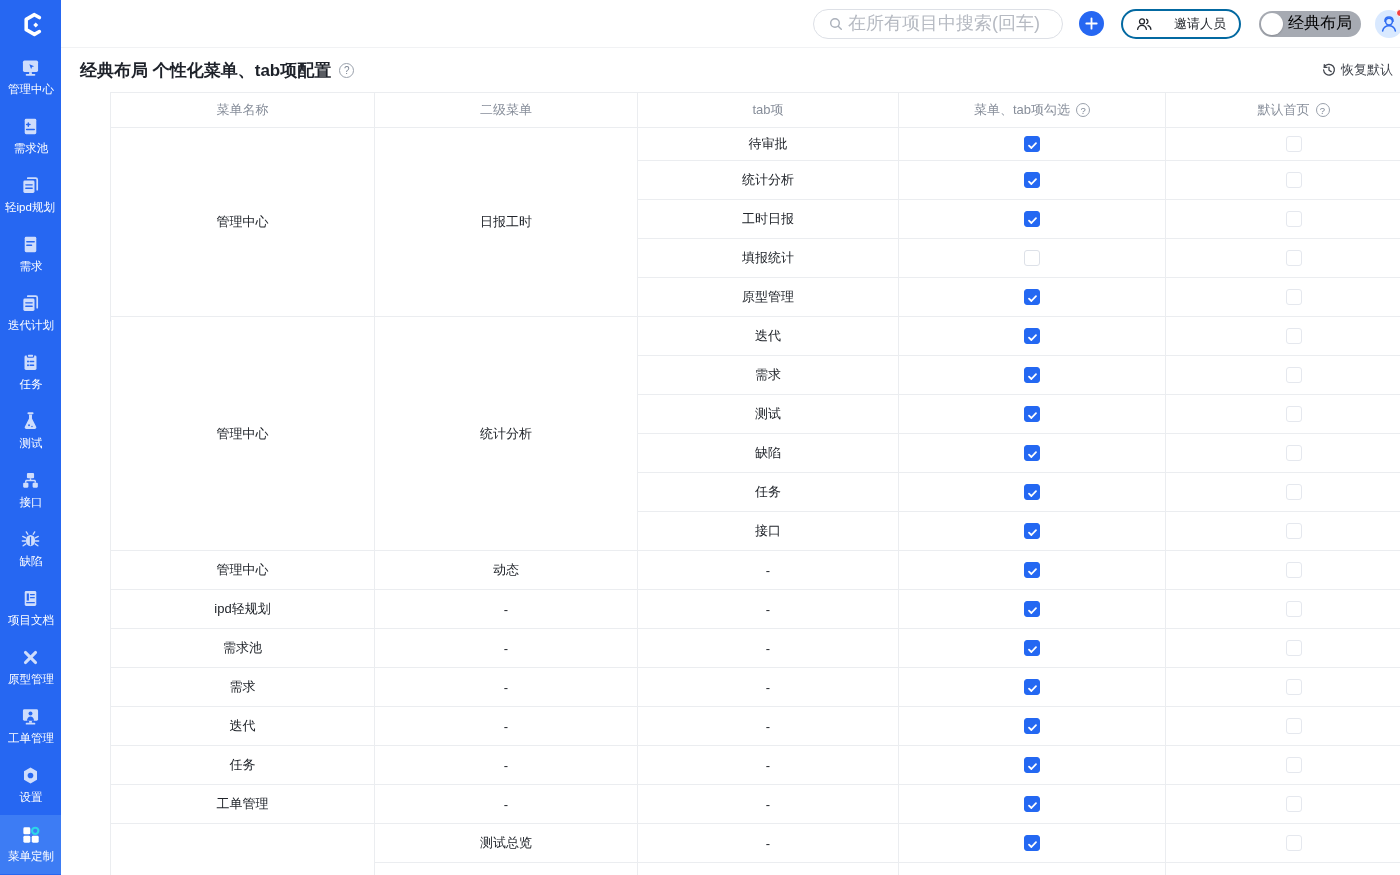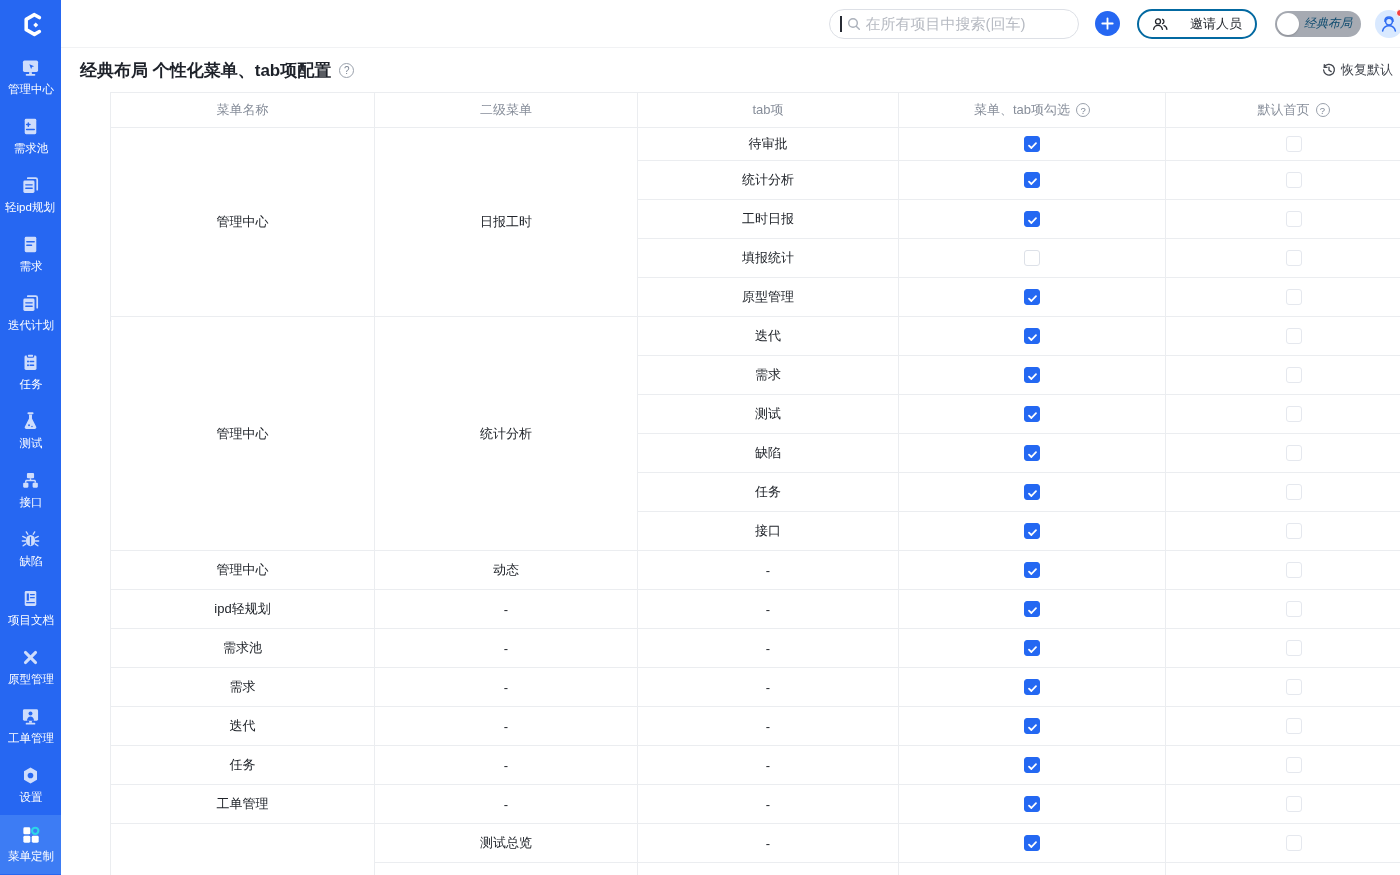--- a/index.html
+++ b/index.html
@@ -17,27 +17,27 @@
   .nav-item .nicon svg { opacity:.78; }
   .nav-item.active .nicon svg { opacity:1; }
   .nav-item .nlbl { font-size:12px; color:#fff; white-space:nowrap; letter-spacing:0; transform:scale(.96); }
 
   
   .main { flex:1; display:flex; flex-direction:column; position:relative; }
   .topbar { height:48px; display:flex; align-items:center; padding:0 18px 0 16px; border-bottom:1px solid #f1f2f4; }
   .topbar .spacer { flex:1; }
   .search { width:250px; height:30px; border:1px solid #dde0e6; border-radius:16px; display:flex; align-items:center; padding:0 10px; gap:5px; background:#fff; }
   .search .caret { width:1.5px; height:16px; background:#262a33; }
-  .search input { border:none; outline:none; flex:1; font-size:15px; color:#333; background:transparent; font-family:inherit; }
+  .search input { border:none; outline:none; flex:1; font-size:18px; color:#333; background:transparent; font-family:inherit; }
   .search input::placeholder { color:#b6bac2; }
   .plus-btn { width:25px; height:25px; border-radius:50%; background:#2667f2; color:#fff; display:flex; align-items:center; justify-content:center; margin-left:16px; cursor:pointer; }
   .invite-btn { height:30px; border:2px solid #0369a1; border-radius:16px; display:flex; align-items:center; gap:22px; padding:0 13px; font-size:13px; color:#1f2329; margin-left:17px; background:#fff; cursor:pointer; }
   .toggle { height:26px; border-radius:14px; background:#a6aab2; display:flex; align-items:center; padding:2px 9px 2px 2px; gap:5px; margin-left:18px; cursor:pointer; }
   .toggle .knob { width:22px; height:22px; border-radius:50%; background:#fff; box-shadow:0 1px 2px rgba(0,0,0,.18); }
-  .toggle .tlbl { font-size:12px; color:#0c4a6e; white-space:nowrap;font-style:italic; }
+  .toggle .tlbl { font-size:16px; color:#000000; white-space:nowrap; }
   .avatar { width:28px; height:28px; border-radius:50%; background:#d9e9ff; margin-left:14px; position:relative; display:flex; align-items:center; justify-content:center; cursor:pointer; }
   .avatar .dot { position:absolute; top:-1px; right:-1px; width:8px; height:8px; border-radius:50%; background:#f53f3f; border:1px solid #fff; }
 
   
   .content { flex:1; padding-left:19px; position:relative; }
   .page-head { height:44px; display:flex; align-items:center; padding-right:28px;justify-content:center; }
   .page-title { font-size:17px; font-weight:bold; color:#1d2129; }
   .help { width:15px; height:15px; border:1px solid #9aa1ac; border-radius:50%; color:#7d8694; font-size:10px; line-height:13px; display:inline-flex; align-items:center; justify-content:center; margin-left:8px; cursor:pointer; flex:0 0 auto; }
   .restore { margin-left:auto; display:flex; align-items:center; gap:5px; font-size:13px; color:#42464e; cursor:pointer; }
 

